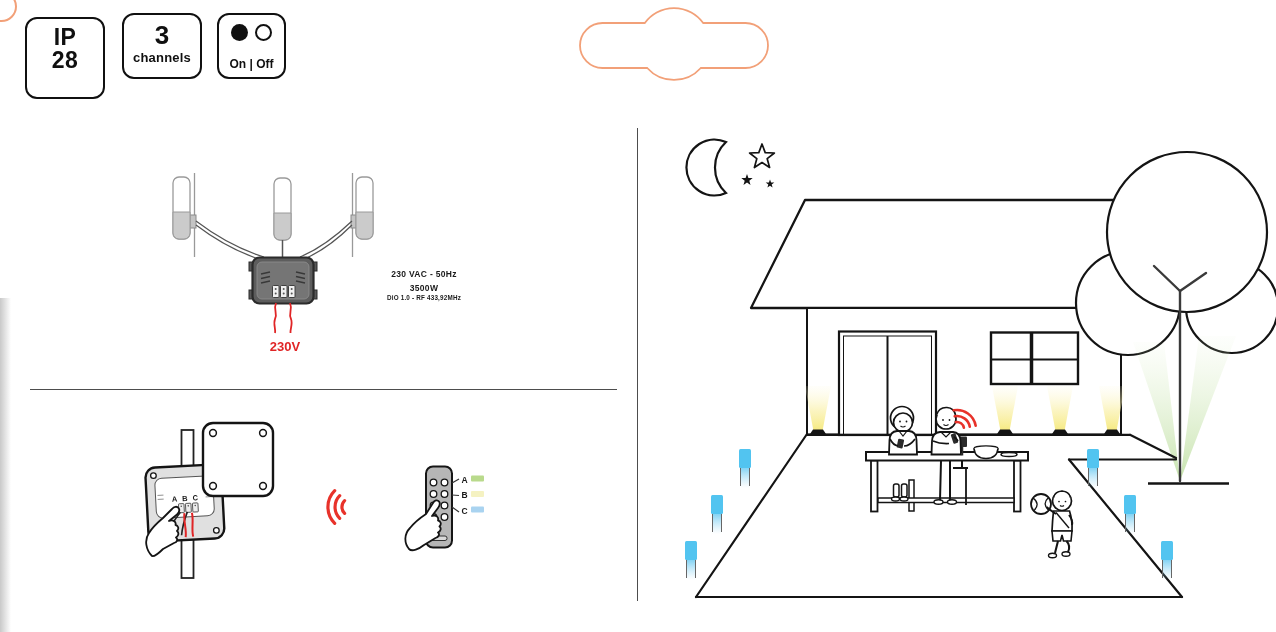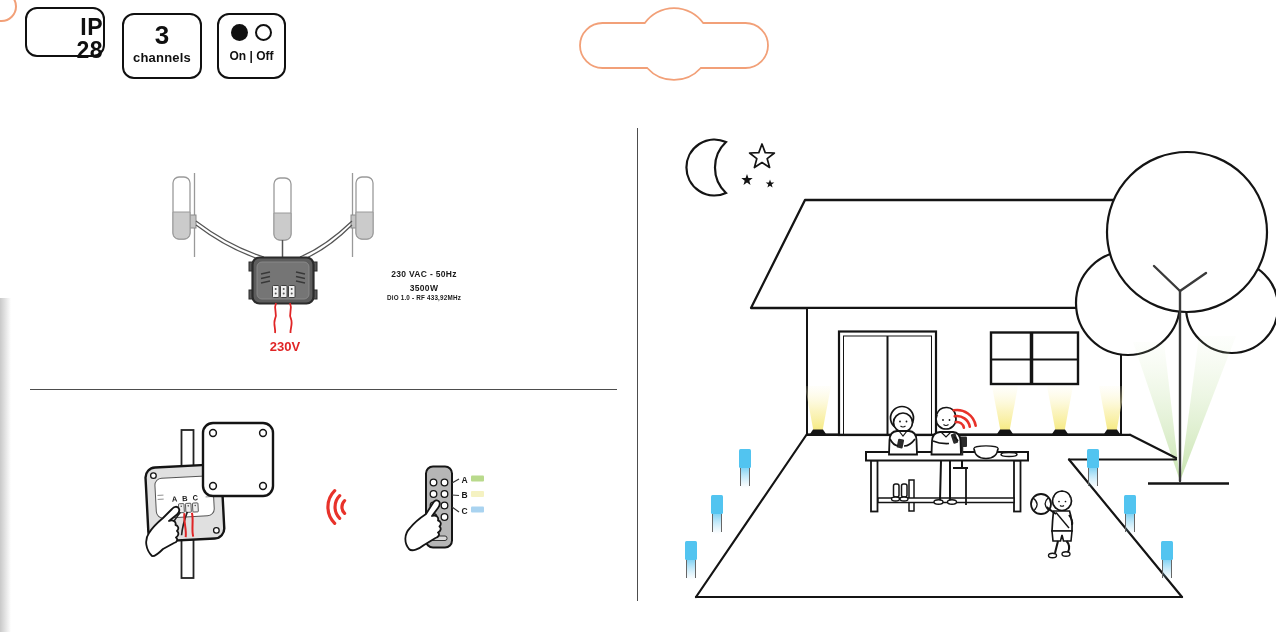--- a/index.html
+++ b/index.html
@@ -2,30 +2,30 @@
 <html><head>
 <meta charset="utf-8">
 <style>
   html,body{margin:0;padding:0;background:#fff;}
   .page{position:relative;width:1276px;height:632px;background:#ffffff;overflow:hidden;
         font-family:"Liberation Sans",sans-serif;color:#101010;}
   .abs{position:absolute;}
   
   .badge{position:absolute;border:2.5px solid #101010;border-radius:12px;background:#fff;
          box-sizing:border-box;text-align:center;font-weight:bold;}
-  .badge-ip{left:25px;top:7px;width:80px;height:50px;font-size:23px;line-height:1.02;padding-top:7px;letter-spacing:.5px;text-align:right;}
+  .badge-ip{left:25px;top:17px;width:80px;height:82px;font-size:23px;line-height:1.02;padding-top:7px;letter-spacing:.5px;}
   .badge-ch{left:122px;top:13px;width:80px;height:66px;}
   .badge-ch .val{font-size:26px;line-height:1;margin-top:7px;}
   .badge-ch .lab{font-size:13px;margin-top:2px;letter-spacing:.2px;}
   .badge-oo{left:217px;top:13px;width:69px;height:66px;}
   .oo-dots{display:flex;justify-content:center;gap:7px;margin-top:9px;}
   .dot{width:17px;height:17px;border-radius:50%;box-sizing:border-box;}
   .dot.filled{background:#101010;}
   .dot.outline{border:2.5px solid #101010;background:#fff;}
-  .oo-lab{font-size:12px;margin-top:8px;white-space:nowrap;}
+  .oo-lab{font-size:12px;margin-top:16px;white-space:nowrap;}
   
   .div-h{position:absolute;left:30px;top:389px;width:587px;height:0;border-top:1.6px solid #4d4d4d;}
   .div-v{position:absolute;left:637px;top:128px;width:0;height:473px;border-left:1.6px solid #4d4d4d;}
   
   .corner-arc{position:absolute;left:-14px;top:-9px;width:27px;height:27px;border:2px solid #f2a078;border-radius:50%;}
   .edge-shadow{position:absolute;left:0;top:298px;width:11px;height:334px;
                background:linear-gradient(to right,rgba(60,60,60,.28),rgba(255,255,255,0));}
   svg{font-family:"Liberation Sans",sans-serif;}
   svg text{font-weight:bold;fill:#1a1a1a;}
   .redtxt{fill:#e02526;}

